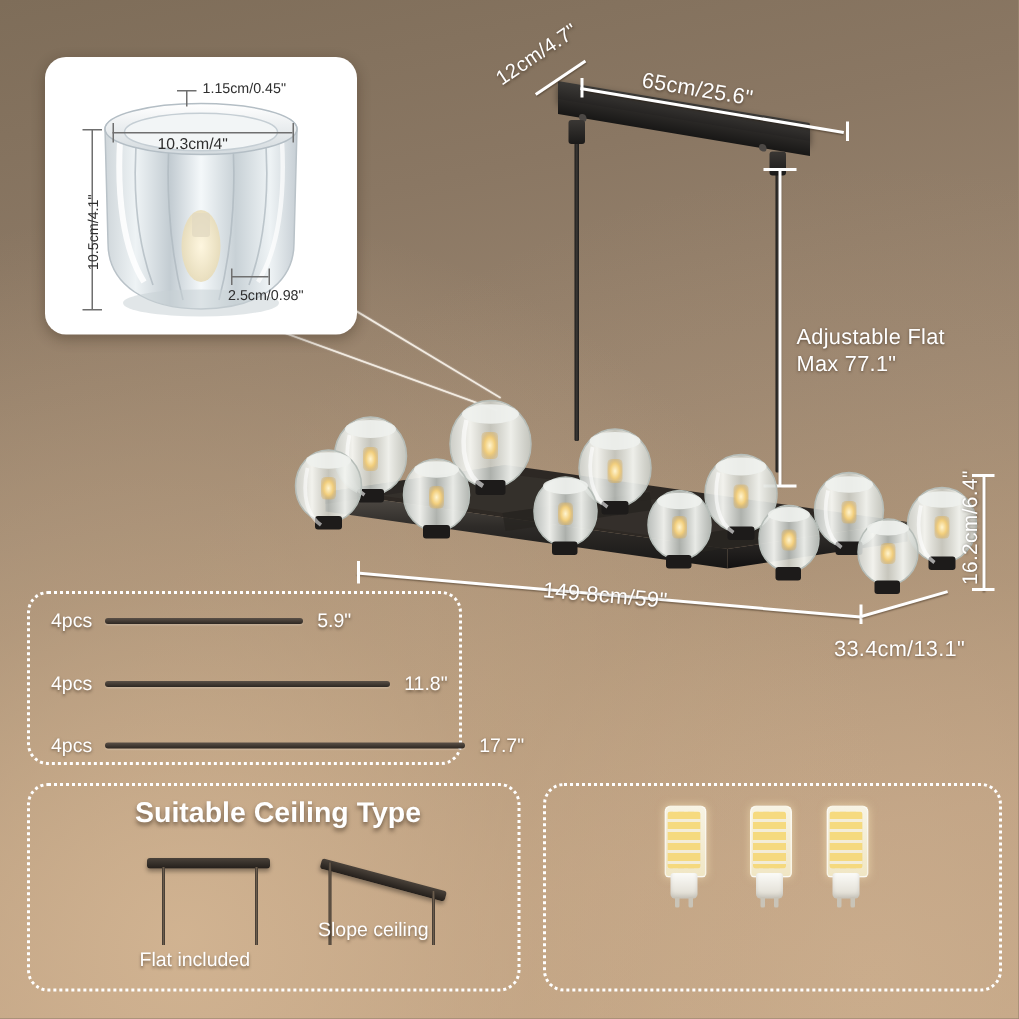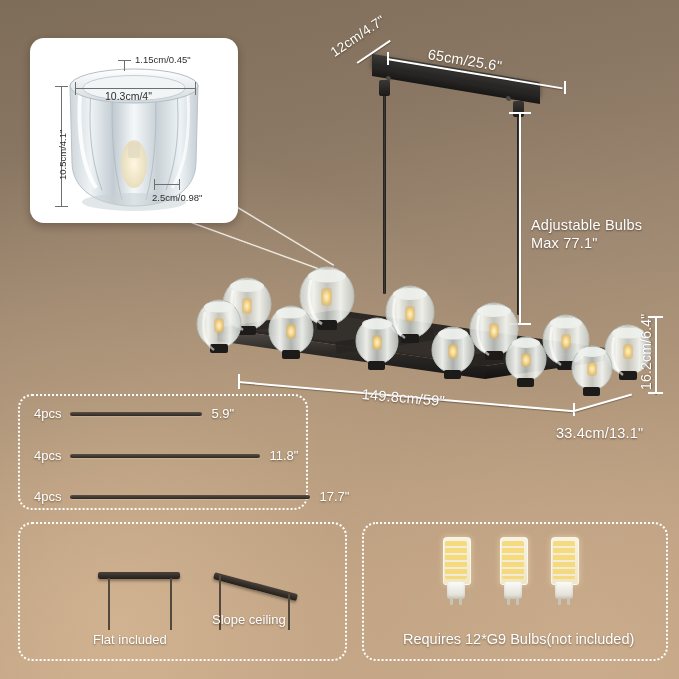--- a/index.html
+++ b/index.html
@@ -164,21 +164,21 @@
   <div class="lbl" style="left:428px;top:46px;font-size:14.5px;transform:rotate(9.5deg);transform-origin:left center;">65cm/25.6"</div>
 
   <div class="rod" style="left:383px;top:82px;height:212px;"></div>
   <div class="rod" style="left:517px;top:103px;height:212px;"></div>
   <div style="position:absolute;left:379px;top:80px;width:11px;height:16px;background:linear-gradient(180deg,#3a3734,#1b1a19);border-radius:2px;"></div>
   <div style="position:absolute;left:513px;top:101px;width:11px;height:16px;background:linear-gradient(180deg,#3a3734,#1b1a19);border-radius:2px;"></div>
 
   <div class="wline" style="left:519px;top:112px;width:1.5px;height:212px;"></div>
   <div class="tick" style="left:509px;top:112px;width:22px;height:1.5px;"></div>
   <div class="tick" style="left:509px;top:323px;width:22px;height:1.5px;"></div>
-  <div class="lbl" style="left:531px;top:217px;font-size:14.5px;">Adjustable Bulbs</div>
+  <div class="lbl" style="left:531px;top:217px;font-size:14.5px;">Adjustable Flat</div>
   <div class="lbl" style="left:531px;top:235px;font-size:14.5px;">Max 77.1"</div>
 
   <svg style="position:absolute;left:185px;top:262px;" width="480" height="145" viewBox="0 0 480 145">
     <defs>
       <linearGradient id="bar" x1="0" y1="0" x2="0" y2="1">
         <stop offset="0" stop-color="#55504a"></stop>
           <stop offset=".45" stop-color="#2e2b28"></stop>
         <stop offset="1" stop-color="#171615"></stop>
       </linearGradient>
       <linearGradient id="bar2" x1="0" y1="0" x2="0" y2="1">
@@ -323,20 +323,21 @@
     <span class="rodBar" style="width:190px;margin:0 9px;"></span>
     <span class="rodLen">11.8"</span>
   </div>
   <div class="rodRow" style="left:34px;top:489px;">
     <span class="rodPcs">4pcs</span>
     <span class="rodBar" style="width:240px;margin:0 9px;"></span>
     <span class="rodLen">17.7"</span>
   </div>
 
   <div class="panel" style="left:18px;top:522px;width:325px;height:135px;"></div>
+  <div id="ceilTitle">Suitable Ceiling Type</div>
 
   <div class="mount" style="left:98px;top:572px;width:82px;height:7px;"></div>
   <div class="wire" style="left:108px;top:578px;height:52px;"></div>
   <div class="wire" style="left:170px;top:578px;height:52px;"></div>
   <div class="ceilCap" style="left:93px;top:632px;">Flat included</div>
 
   <div class="mount" style="left:214px;top:572px;width:86px;height:7px;transform:rotate(15deg);transform-origin:left center;"></div>
   <div class="wire" style="left:219px;top:575px;height:55px;"></div>
   <div class="wire" style="left:288px;top:594px;height:36px;"></div>
   <div class="ceilCap" style="left:212px;top:612px;">Slope ceiling</div>
@@ -358,15 +359,14 @@
     <div class="pin" style="left:16px;"></div>
   </div>
   <div class="bulb" style="left:551px;top:537px;">
     <div class="bulbGlass"></div>
     <div class="chips"></div>
     <div class="bulbBase"></div>
     <div class="pin" style="left:7px;"></div>
     <div class="pin" style="left:16px;"></div>
   </div>
 
-  <div id="bulbCap">Requires 12*G9 Bulbs(not included)</div>
 
 </div>
 
 </body></html>

